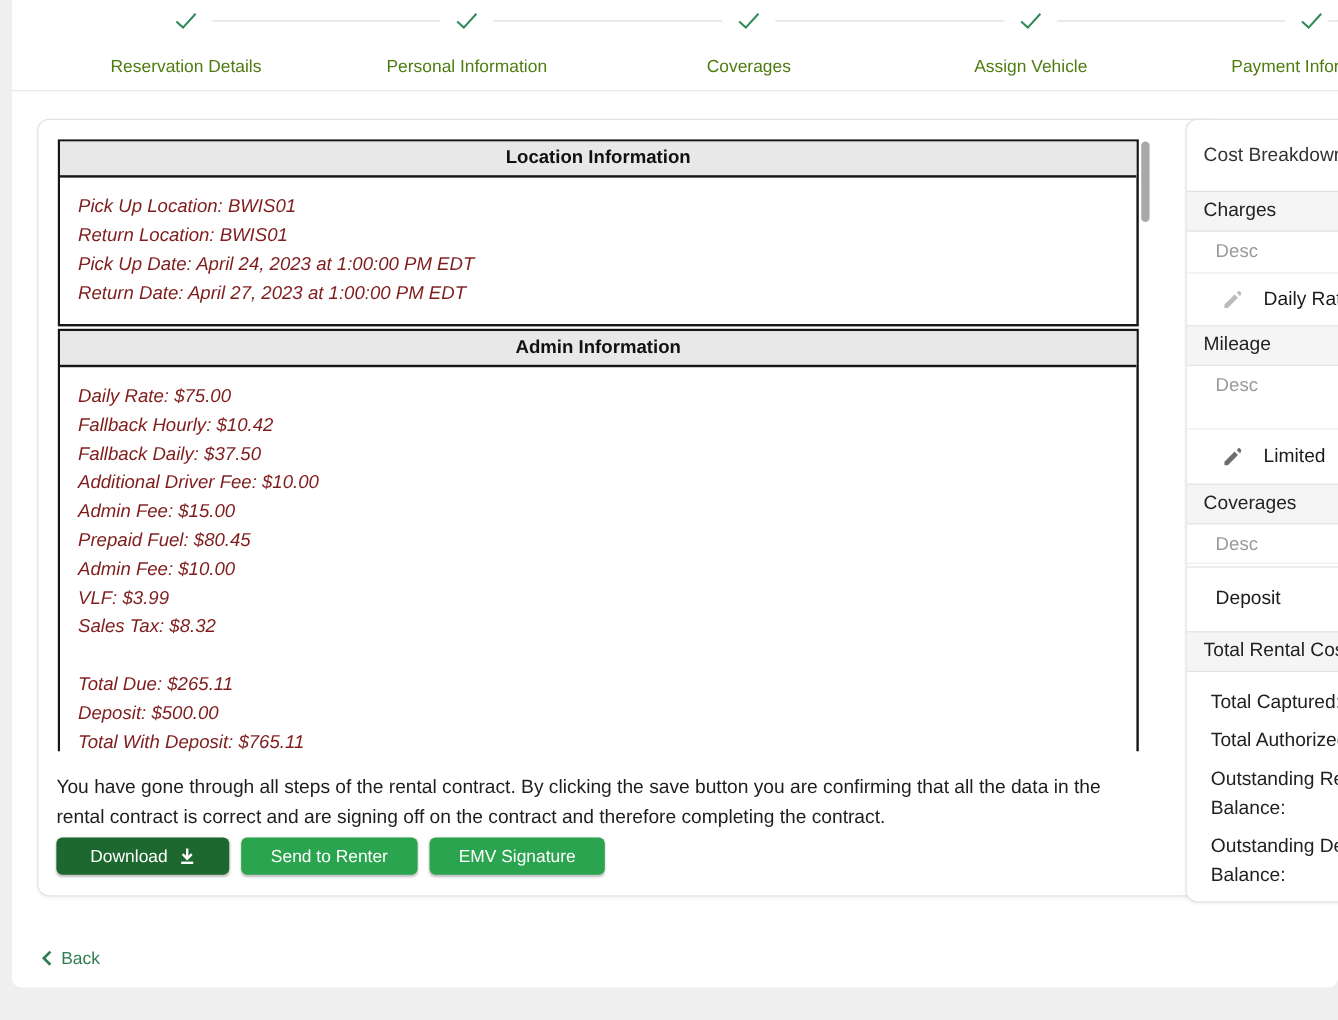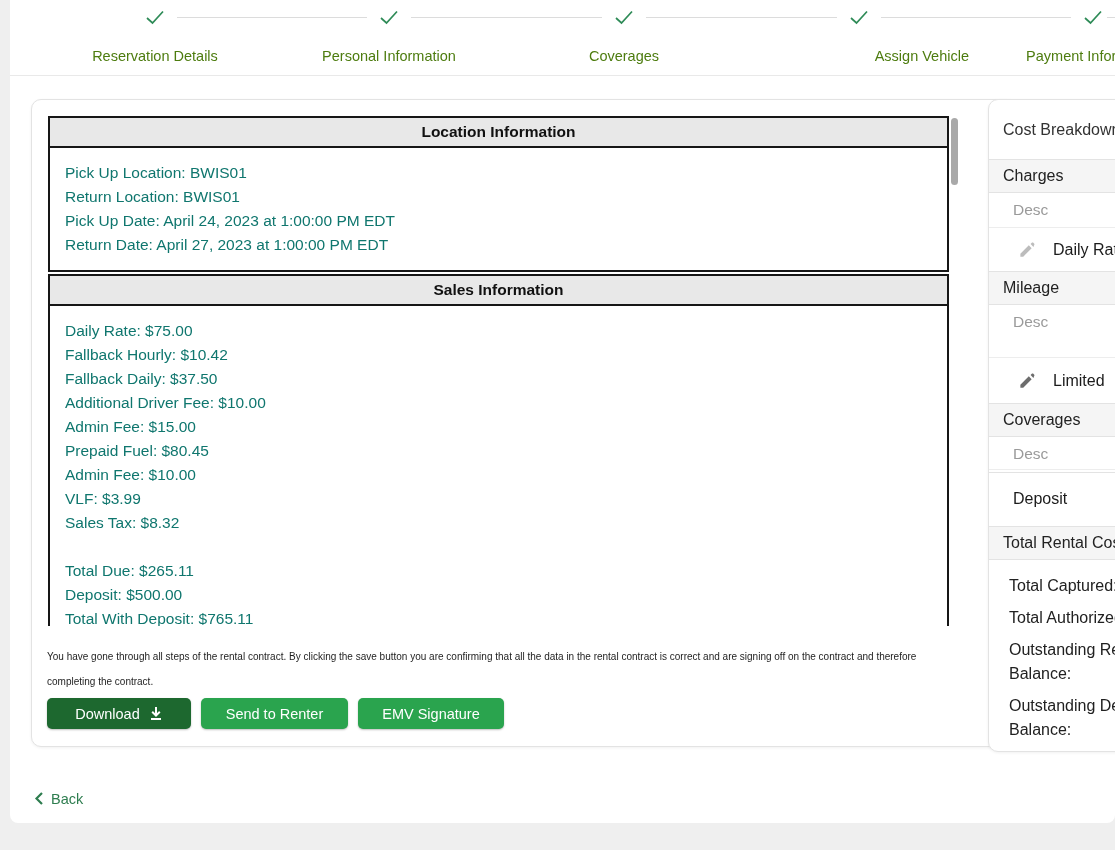--- a/index.html
+++ b/index.html
@@ -20,25 +20,25 @@
   .main-card { position:absolute; left:21px; top:99px; width:987px; height:648px;
                background:#fff; border:1px solid #e3e3e3; border-radius:10px;
                box-shadow:0 1px 3px rgba(0,0,0,0.06); }
   .doc-scroll { position:absolute; left:16px; top:16px; width:912px; height:510px;
                 overflow:hidden; }
   .doc-sec { width:901px; border:2px solid #161616; background:#fff; }
   .doc-sec + .doc-sec { margin-top:2px; }
   .doc-head { background:#e8e8e8; border-bottom:2px solid #161616; text-align:center;
               font-weight:bold; font-size:15.5px; color:#111; padding:5px 0; }
   .doc-body { padding:13px 15px 13px 15px; }
-  .doc-line { height:24px; line-height:24px; font-size:15.5px; color:#0f766e; white-space:nowrap; }
+  .doc-line { height:24px; line-height:24px; font-size:15.5px; color:#7f1d1d; white-space:nowrap;font-style:italic; }
   .scroll-thumb { position:absolute; left:903px; top:2px; width:7px; height:67px;
                   background:#a9a9a9; border-radius:4px; }
   .confirm-text { position:absolute; left:15px; top:545px; width:900px;
-                  font-size:10px; line-height:24.5px; color:#1e1e1e; }
+                  font-size:16px; line-height:24.5px; color:#1e1e1e; }
   .btn { position:absolute; top:598px; height:31px; border:none; border-radius:5px;
          color:#fff; font-size:14.5px; font-family:"Liberation Sans",sans-serif;
          display:flex; align-items:center; justify-content:center; gap:9px;
          cursor:pointer; box-shadow:0 1px 2px rgba(0,0,0,0.25); }
   .btn-download { left:15px; width:144px; background:#1d682f; }
   .btn-green { background:#2aa44e; }
   .btn-send { left:169px; width:147px; }
   .btn-emv { left:326px; width:146px; }
 
   
@@ -100,39 +100,39 @@
     </div>
     <div class="step-check" style="left:1071px;">
       <svg width="22" height="18" viewBox="0 0 22 18">
           <polyline points="3,10 8.5,15 19,3.5" fill="none" stroke="#2e8b57" stroke-width="1.7"></polyline>
         </svg>
     </div>
 
     <div class="step-label" style="left:35px;">Reservation Details</div>
     <div class="step-label" style="left:269px;">Personal Information</div>
     <div class="step-label" style="left:504px;">Coverages</div>
-    <div class="step-label" style="left:739px;text-align:right;">Assign Vehicle</div>
+    <div class="step-label" style="left:739px;">Assign Vehicle</div>
     <div class="step-label" style="left:973px;">Payment Information</div>
   </div>
 
   <div class="main-card">
 
     <div class="doc-scroll">
       <div class="doc-sec">
         <div class="doc-head">Location Information</div>
         <div class="doc-body">
           <div class="doc-line">Pick Up Location: BWIS01</div>
           <div class="doc-line">Return Location: BWIS01</div>
           <div class="doc-line">Pick Up Date: April 24, 2023 at 1:00:00 PM EDT</div>
           <div class="doc-line">Return Date: April 27, 2023 at 1:00:00 PM EDT</div>
         </div>
       </div>
 
       <div class="doc-sec">
-        <div class="doc-head">Sales Information</div>
+        <div class="doc-head">Admin Information</div>
         <div class="doc-body">
           <div class="doc-line">Daily Rate: $75.00</div>
           <div class="doc-line">Fallback Hourly: $10.42</div>
           <div class="doc-line">Fallback Daily: $37.50</div>
           <div class="doc-line">Additional Driver Fee: $10.00</div>
           <div class="doc-line">Admin Fee: $15.00</div>
           <div class="doc-line">Prepaid Fuel: $80.45</div>
           <div class="doc-line">Admin Fee: $10.00</div>
           <div class="doc-line">VLF: $3.99</div>
           <div class="doc-line">Sales Tax: $8.32</div>

